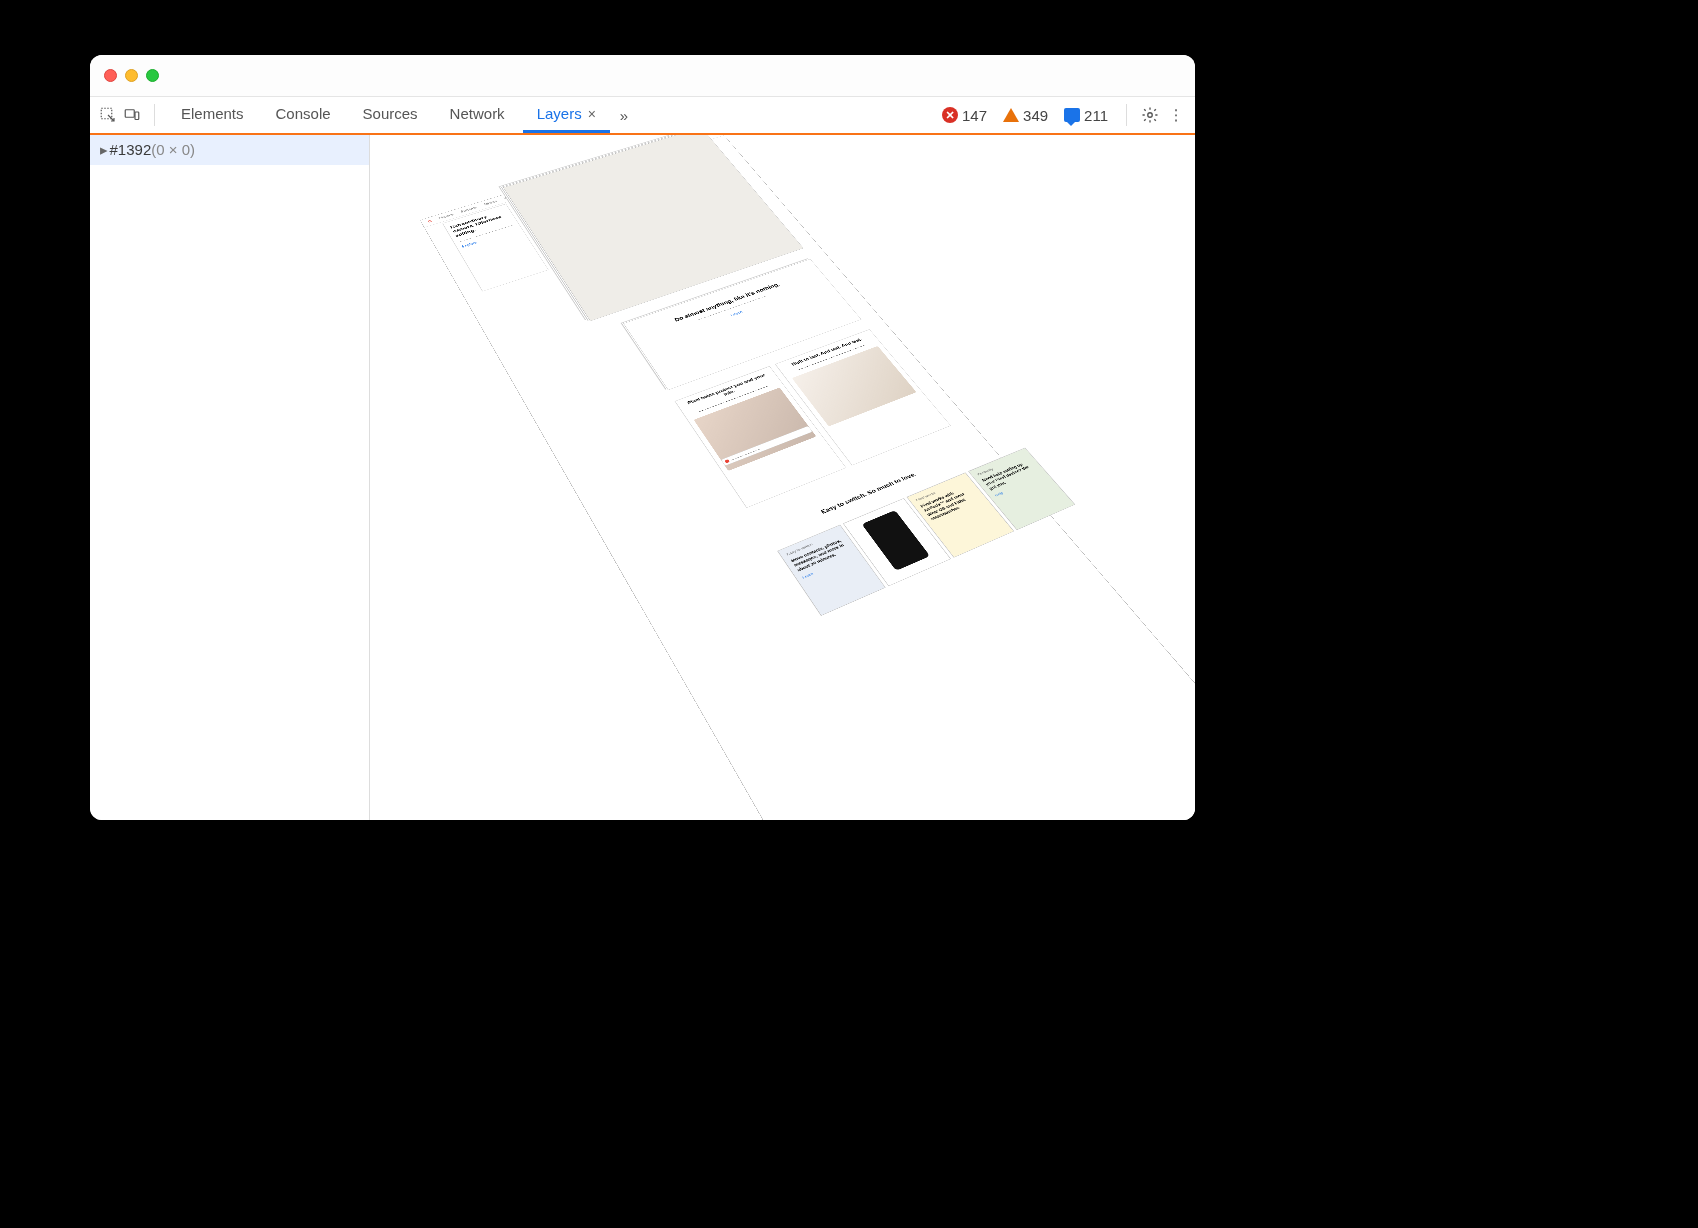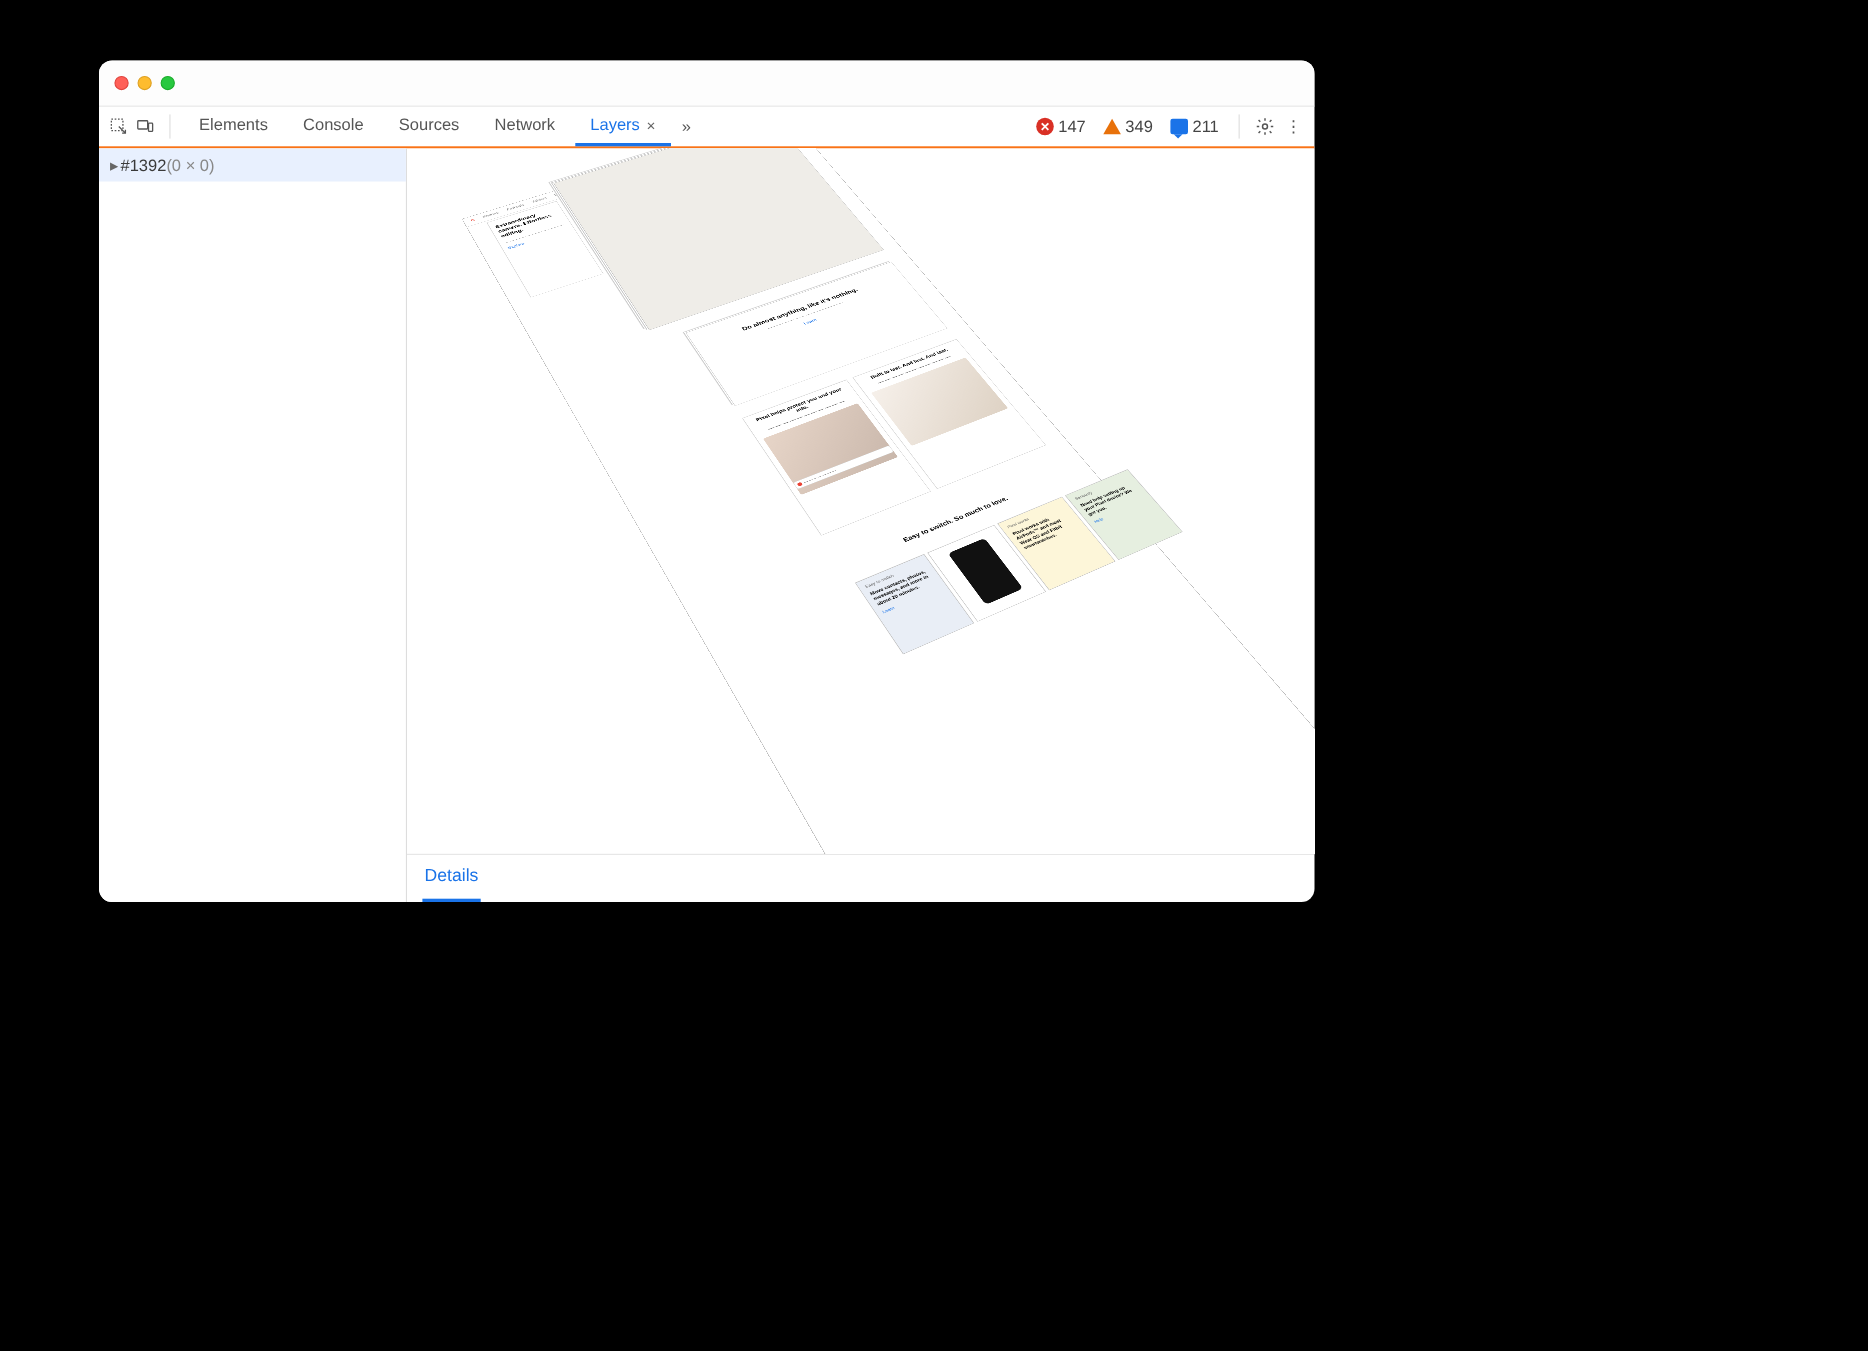--- a/index.html
+++ b/index.html
@@ -273,18 +273,15 @@
             </div>
             <div class="tile t4">
               <div class="ht">Seriously</div>
               <div class="tt">Need help setting up your Pixel device? We got you.</div>
               <span class="lk">Help</span>
             </div>
           </div>
         </div>
       </div>
 
-      <div class="bottom-panel">
-        <div class="btab">Details</div>
-      </div>
     </div>
   </div>
 </div>
 
 </body></html>

